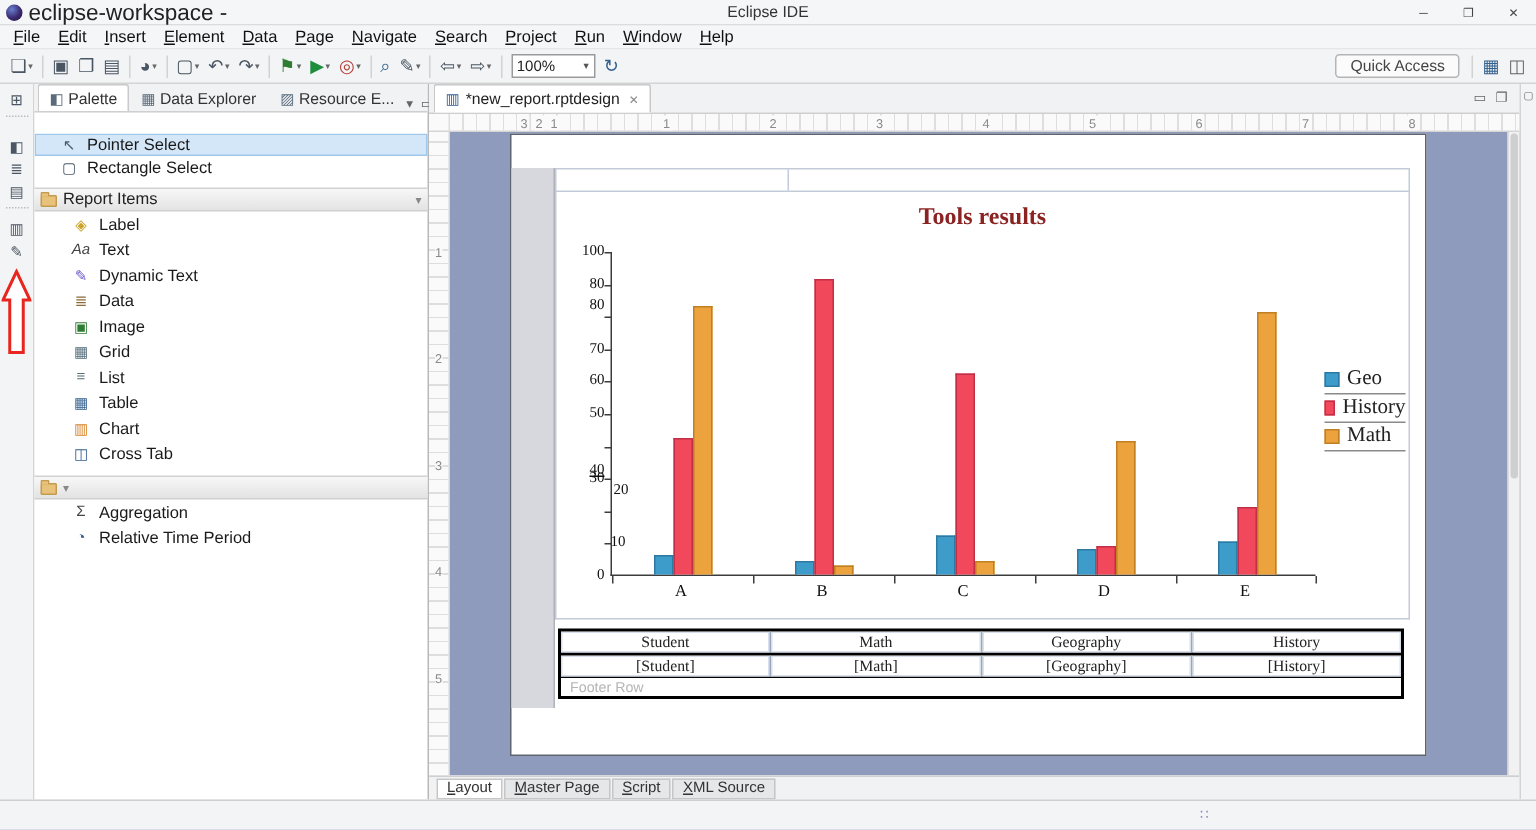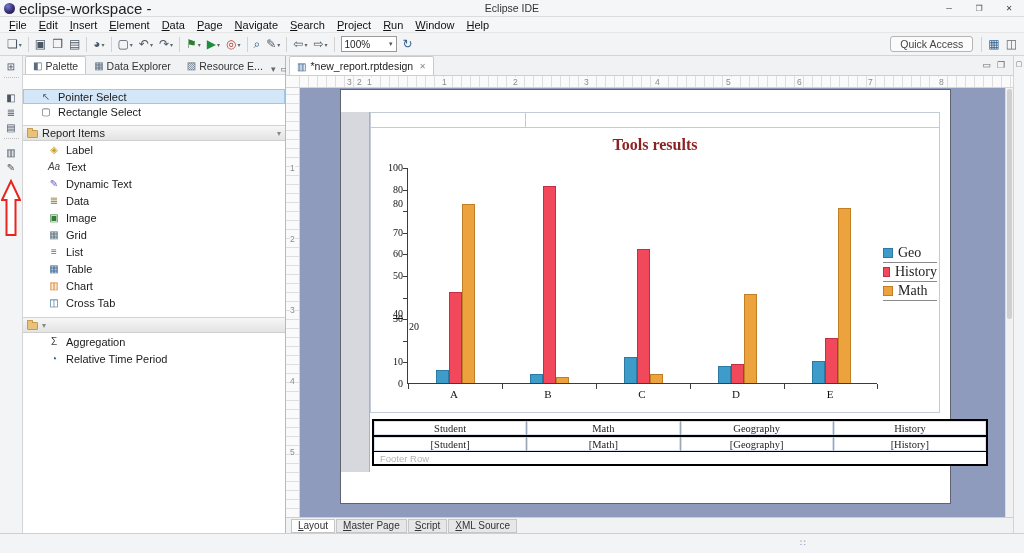--- a/index.html
+++ b/index.html
@@ -92,21 +92,21 @@
   #ylabels{position:absolute;inset:0;pointer-events:none}
   .ytick-label{position:absolute;left:0;width:32px;text-align:right;font-family:"Liberation Serif",serif;font-size:10px;color:#111}
   #xlabels{position:absolute;inset:0;pointer-events:none}
   .xcat{position:absolute;top:260px;text-align:center;font-family:"Liberation Serif",serif;font-size:11px;color:#111}
   #legend{position:absolute;left:512px;top:116px;width:54px}
   .legend-entry{display:flex;align-items:center;gap:5px;height:19px;border-bottom:1px solid #8a8a8a}
   .legend-swatch{width:10px;height:10px;border:1px solid}
   .legend-label{font-family:"Liberation Serif",serif;font-size:14px}
 
   
-  #report-table{margin:6px 0 0 2px;width:616px;border:2px solid #000;background:#fff}
+  #report-table{margin:6px 0 0 2px;width:564px;border:2px solid #000;background:#fff}
   .trow{display:flex}
   .thead{border-bottom:2px solid #000}
   .tdata{border-bottom:1px solid #000}
   .tcell{flex:1;height:14px;display:flex;align-items:center;justify-content:center;font-family:"Liberation Serif",serif;font-size:10.5px;border-right:1px solid #9aa7b8;box-shadow:inset 0 0 0 1px #d7e0ec}
   .tcell:last-child{border-right:none}
   .tfooter{height:12px}
   .tfooter-label{font-size:9.5px;color:#b5b5b5;padding-left:6px;display:flex;align-items:center}
 
   
   #bottom-tabs{position:absolute;left:0;right:0;bottom:0;height:16px;background:#f1f2f3;border-top:1px solid #cfcfcf;display:flex;align-items:center;padding-left:5px;gap:1px}
@@ -384,21 +384,21 @@
       <div id="page">
         <div id="row-handle"></div>
         <div id="content">
           <div id="grid-row">
             <div class="grid-cell-divider"></div>
           </div>
           <div id="chart-block">
             <div id="chart-title" style="color: rgb(139, 35, 35);">Tools results</div>
             <div id="ylabels">
                 <span class="ytick-label" style="top: 250px;">0</span>
-                <span class="ytick-label" style="top: 228.4px;">10</span>
+                <span class="ytick-label" style="top: 228.4px; margin-left: 14px;">10</span>
                 <span class="ytick-label" style="top: 193px; margin-left: 16px;">20</span>
                 <span class="ytick-label" style="top: 185.2px;">30</span>
                 <span class="ytick-label" style="top: 180px; text-decoration: underline;">40</span>
                 <span class="ytick-label" style="top: 142px;">50</span>
                 <span class="ytick-label" style="top: 120.4px;">60</span>
                 <span class="ytick-label" style="top: 98.8px;">70</span>
                 <span class="ytick-label" style="top: 70px;">80</span>
                 <span class="ytick-label" style="top: 55.6px;">80</span>
                 <span class="ytick-label" style="top: 34px;">100</span>
               </div>

